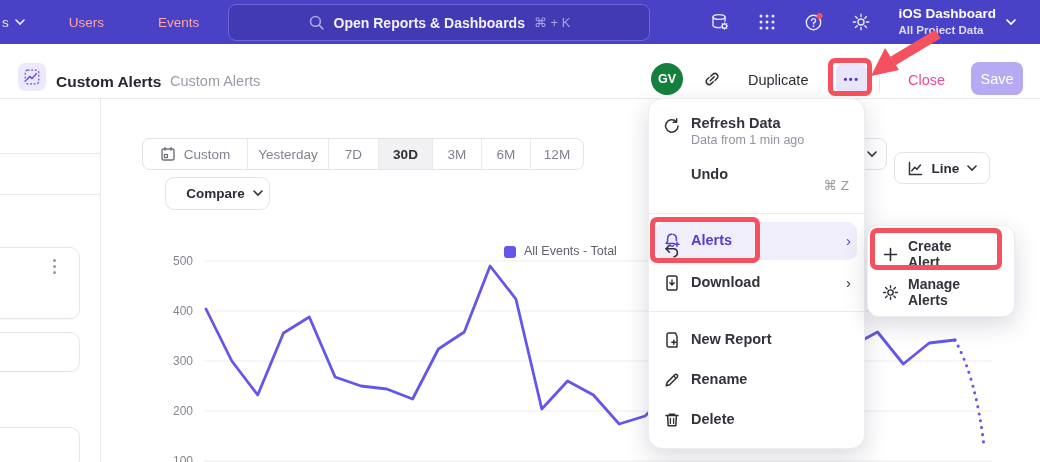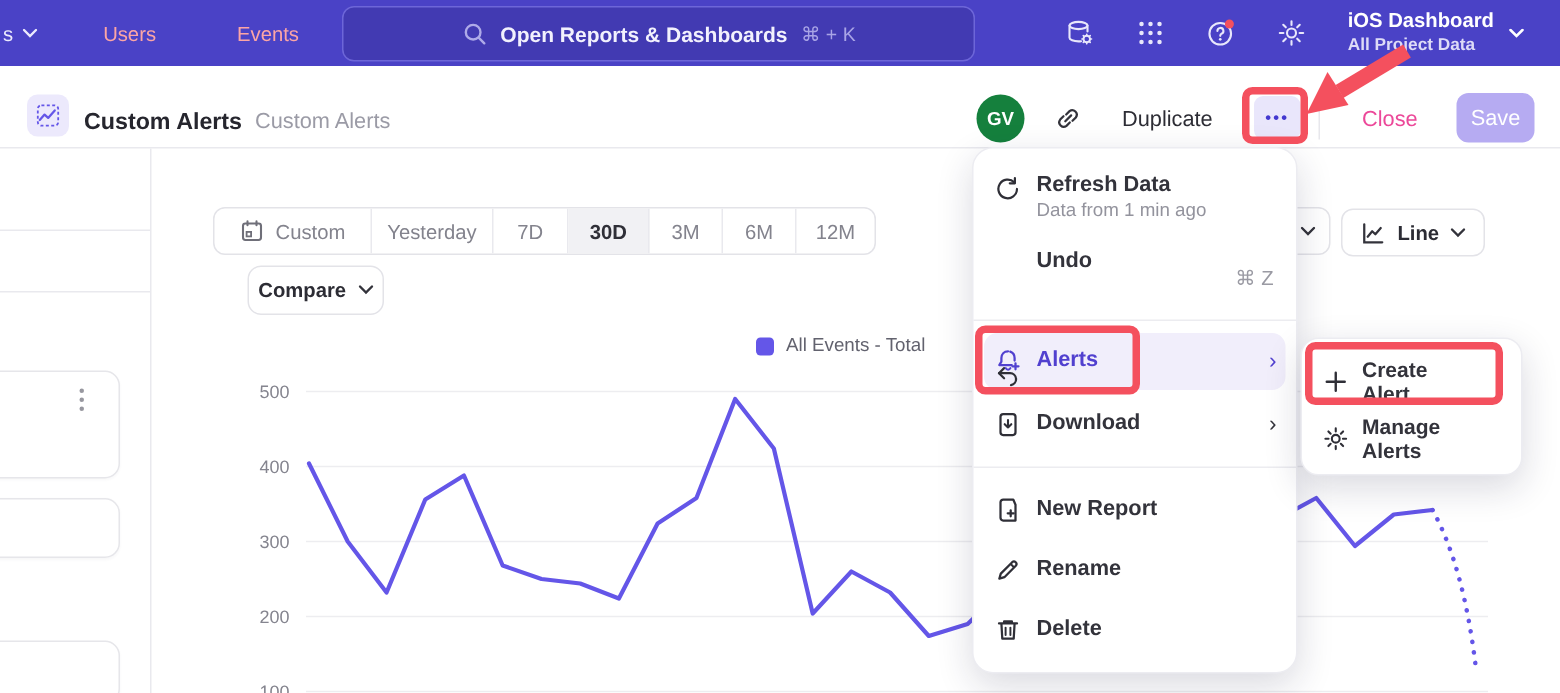--- a/index.html
+++ b/index.html
@@ -53,32 +53,32 @@
   
   .seg{position:absolute;left:142px;top:138px;height:30px;display:flex;align-items:stretch;
        border:1px solid #e3e3e8;border-radius:8px;background:#fff;z-index:3;overflow:hidden;}
   .seg-item{display:flex;align-items:center;justify-content:center;gap:8px;font-size:13.5px;color:#83838d;
             border-right:1px solid #e9e9ee;cursor:pointer;padding:0 2px;}
   .seg-item:last-child{border-right:none;}
   .seg-item.selected{background:#f1f1f4;color:#2f2f37;font-weight:700;}
   .cal-ico{width:16px;height:16px;color:#6f6f79;}
   .comparebtn{position:absolute;left:165px;top:177px;width:89px;height:31px;border:1px solid #e3e3e8;border-radius:9px;
               background:#fff;display:flex;align-items:center;justify-content:center;gap:8px;font-size:13.5px;
-              color:#2c2c34;font-weight:600;z-index:3;cursor:pointer;}
+              color:#2c2c34;font-weight:600;z-index:3;cursor:pointer;padding-left:14px;}
   .fragbtn{position:absolute;left:800px;top:138px;width:85px;height:30px;border:1px solid #e3e3e8;border-radius:8px;
            background:#fff;z-index:3;cursor:pointer;}
   .fragbtn .chev{position:absolute;right:9px;top:12px;color:#33333b;}
-  .linebtn{position:absolute;left:894px;top:139px;width:94px;height:30px;border:1px solid #e3e3e8;border-radius:8px;
+  .linebtn{position:absolute;left:894px;top:152px;width:94px;height:30px;border:1px solid #e3e3e8;border-radius:8px;
            background:#fff;display:flex;align-items:center;justify-content:center;gap:8px;font-size:13.5px;
            color:#2c2c34;font-weight:600;z-index:3;cursor:pointer;}
   .chart-ico{width:17px;height:17px;color:#33333b;}
   .dark-chev{color:#33333b;}
 
   
-  .legend{position:absolute;left:504px;top:223px;display:flex;align-items:flex-end;gap:8px;z-index:2;}
+  .legend{position:absolute;left:504px;top:244px;display:flex;align-items:flex-end;gap:8px;z-index:2;}
   .legend .sw{width:12px;height:12px;border-radius:3px;background:#6456e8;}
   .legend .lt{font-size:12.5px;color:#62626e;}
 
   
   #chart-svg{position:absolute;left:0;top:0;z-index:1;pointer-events:none;}
   .ytick{font-family:"Liberation Sans",sans-serif;font-size:12px;fill:#85858f;text-anchor:end;}
 
   
   .menu{position:absolute;left:648px;top:98px;width:215px;height:349px;background:#fff;border:1px solid #ececf1;
         border-radius:14px;box-shadow:0 8px 24px rgba(25,25,60,.16);z-index:40;}

